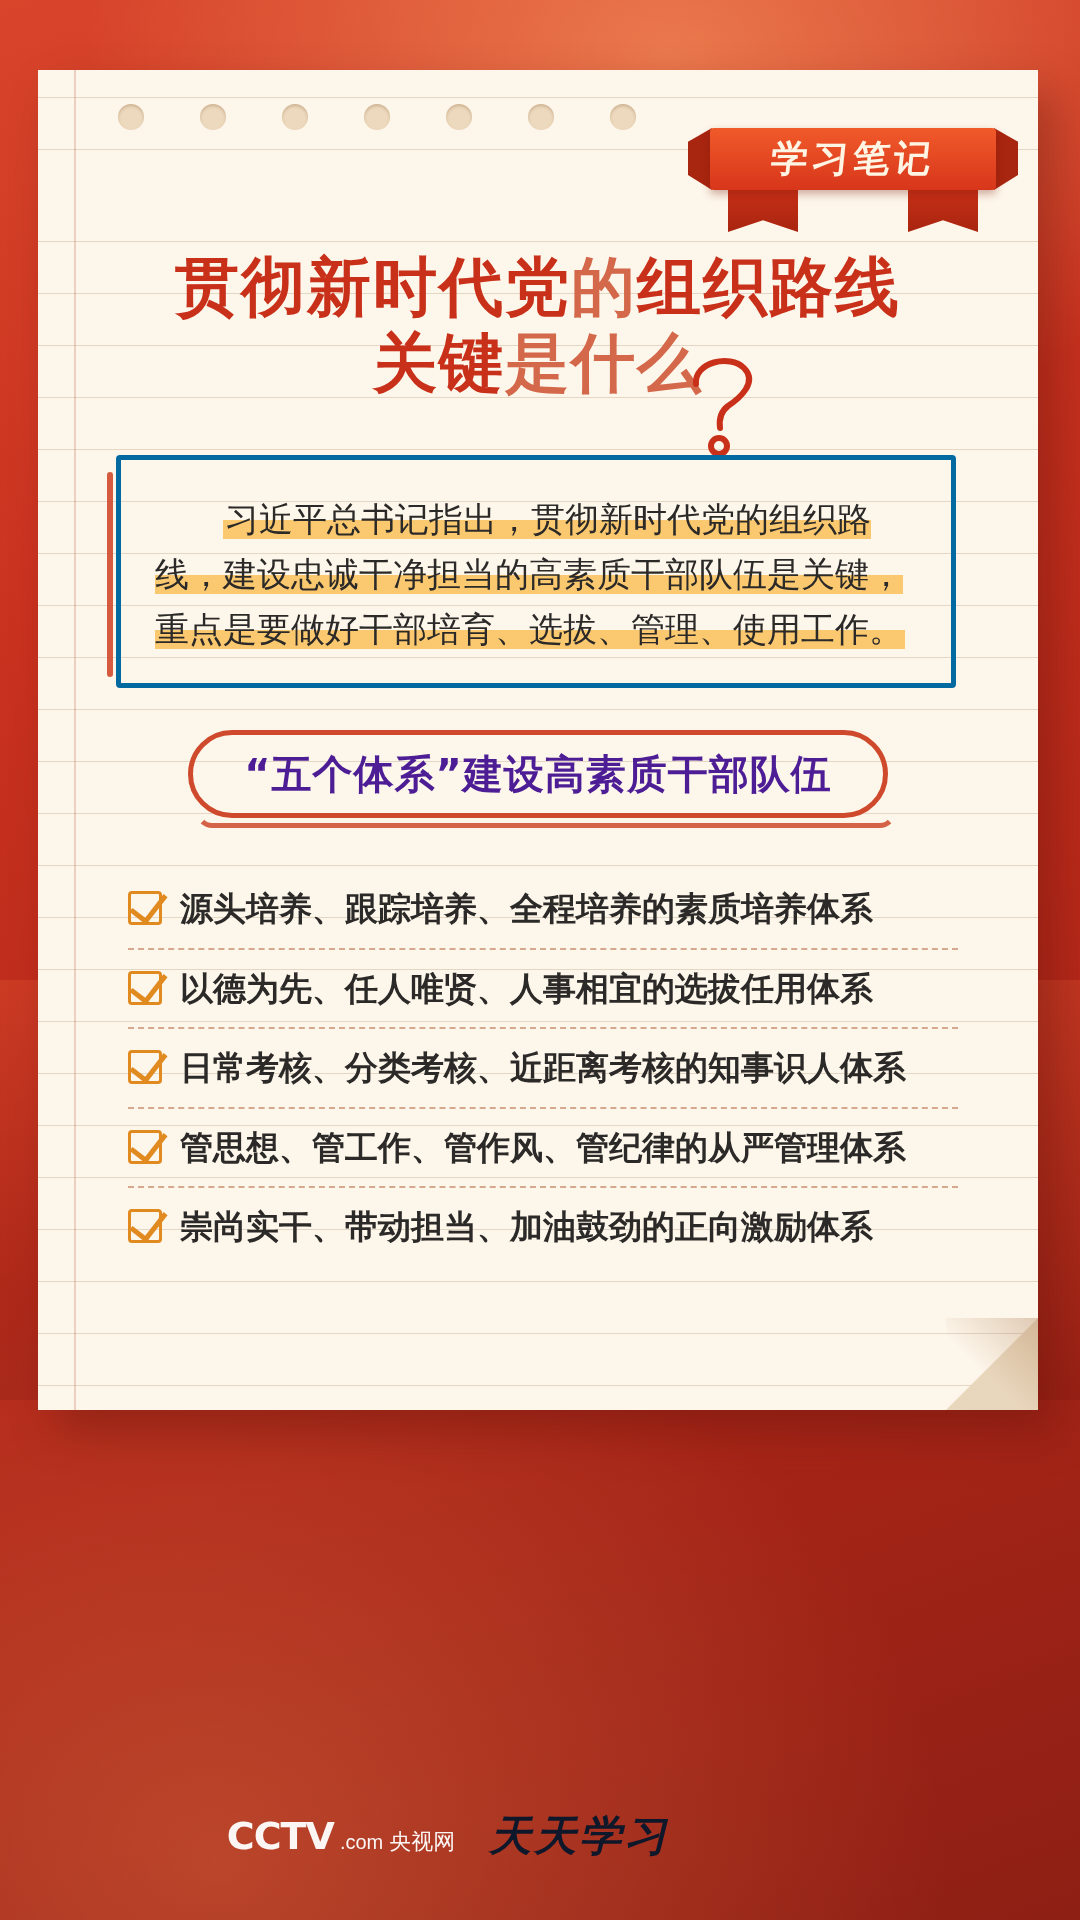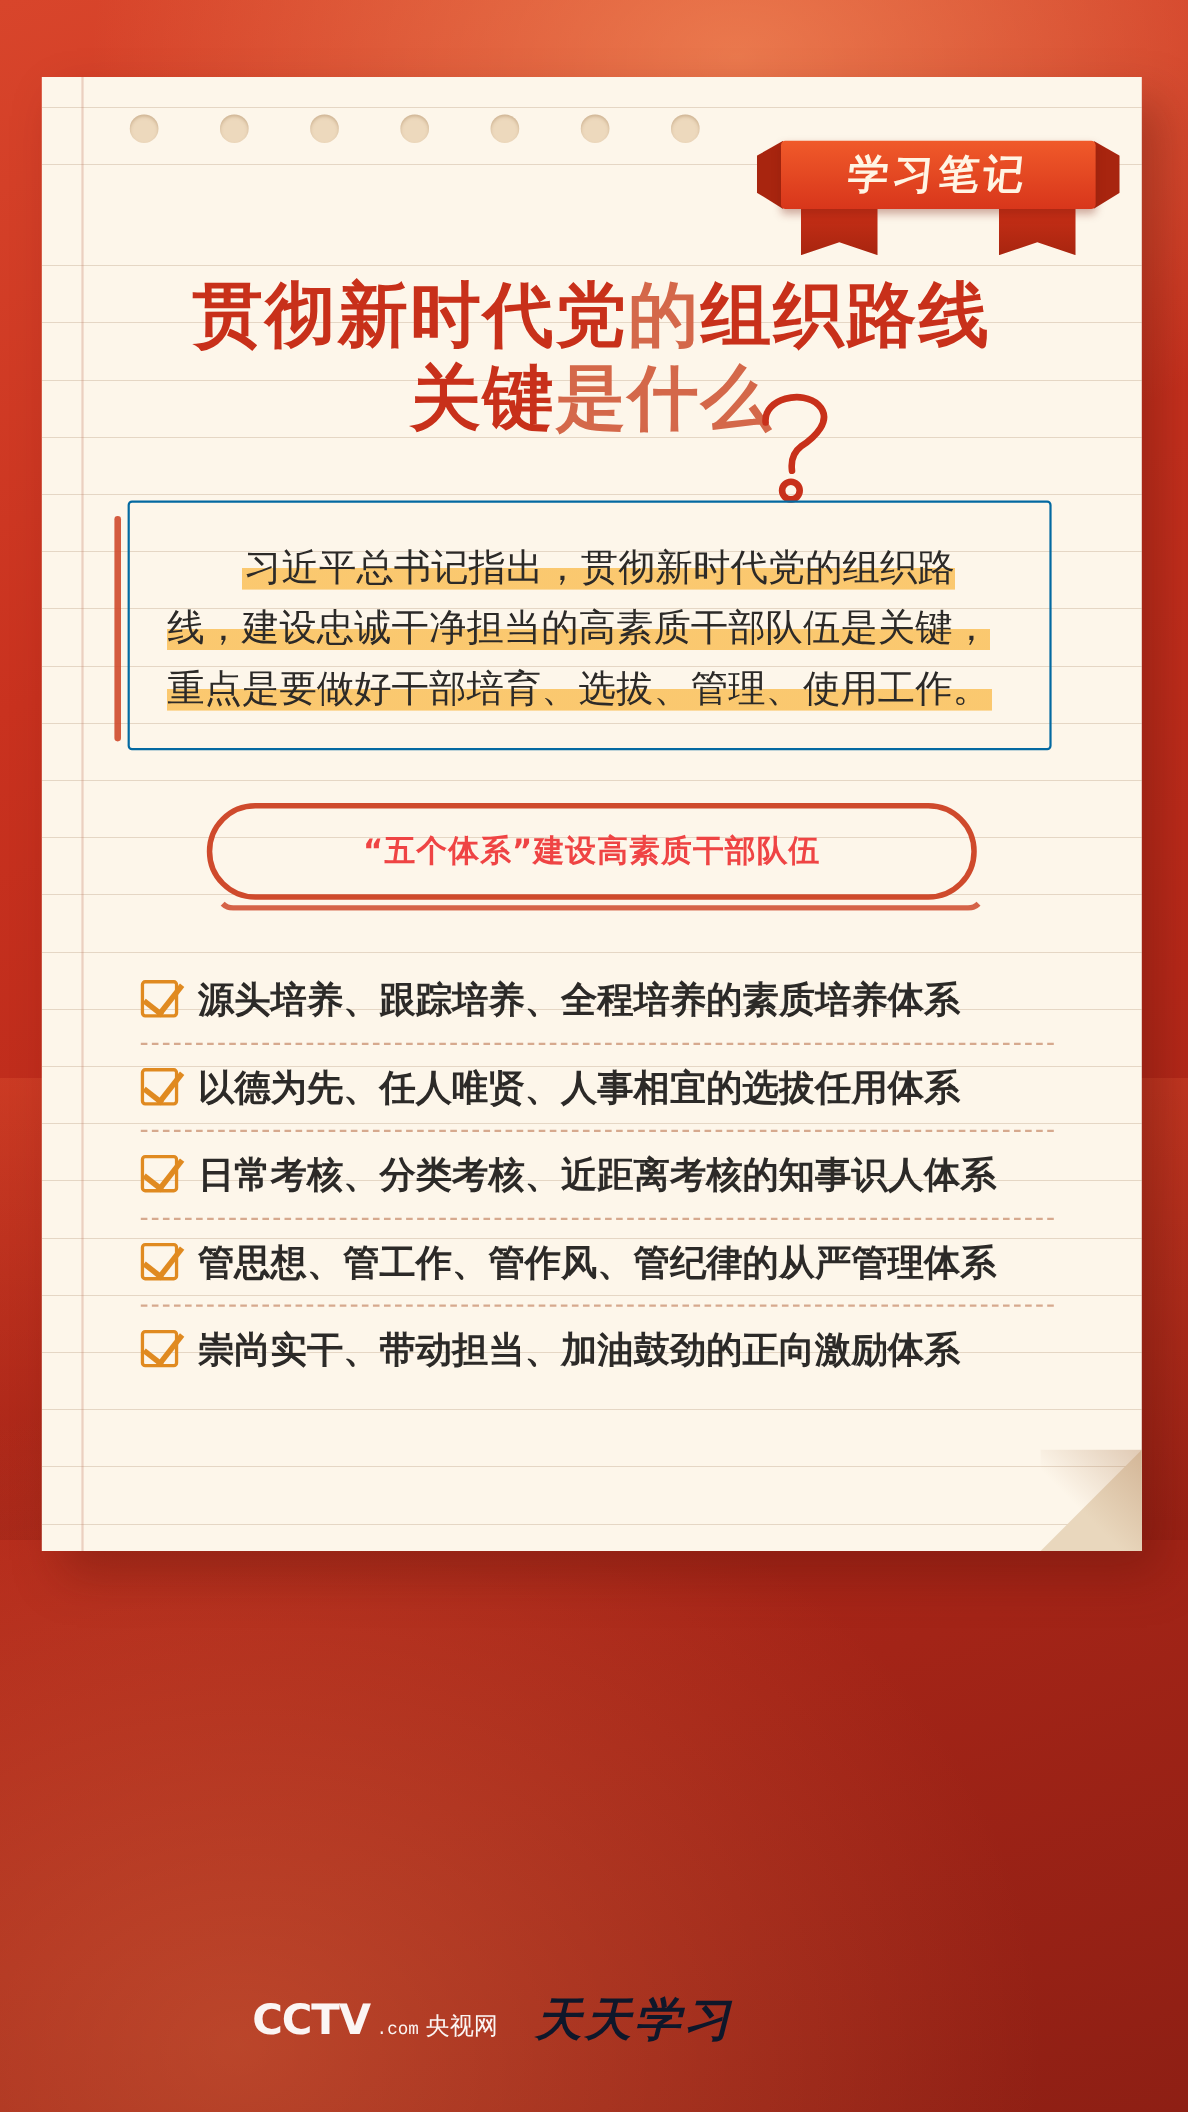--- a/index.html
+++ b/index.html
@@ -117,21 +117,21 @@
   .title-line .dim { color: #d4684a; }
   .qmark {
     position: absolute; left: 640px; top: 100px;
     width: 90px; height: 110px;
   }
 
   
   .quote-box {
     position: absolute; left: 78px; top: 385px;
     width: 840px; min-height: 225px;
-    border: 2px solid #0369a1;
+    border: 5px solid #0369a1;
     border-radius: 4px;
     padding: 32px 34px 26px 34px;
   }
   .quote-box::after{
     content:""; position:absolute; left:-14px; top:12px; width:6px; height:92%;
     background:#cf4a2c; border-radius:3px; opacity:.9;
   }
   .quote-text {
     font-size: 34px;
     line-height: 1.62;
@@ -147,21 +147,21 @@
   
   .pill {
     position: absolute; left: 150px; top: 660px;
     width: 700px; height: 88px;
     border: 5px solid #cf4a2c;
     border-radius: 46px;
     display: flex; align-items: center; justify-content: center;
   }
   .pill-inner {
     font-family: "DejaVu Sans", "Liberation Sans", sans-serif;
-    font-size: 28px; font-weight: bold; color: #ef4444; letter-spacing: 1px;
+    font-size: 40px; font-weight: bold; color: #4c1d95; letter-spacing: 1px;
   }
   .pill-shadow {
     position: absolute; left: 158px; top: 742px; width: 700px; height: 16px;
     border-bottom: 5px solid #cf4a2c; border-radius: 0 0 46px 46px;
     border-left: 5px solid transparent; border-right: 5px solid transparent;
     opacity: .85;
   }
 
   
   .list {
@@ -201,21 +201,21 @@
     display: flex; align-items: center; justify-content: center; gap: 34px;
   }
   .cctv {
     display: flex; align-items: baseline; gap: 6px;
     color: #ffffff; opacity: .95;
   }
   .cctv-main {
     font-family: "DejaVu Sans", "Liberation Sans", sans-serif;
     font-size: 38px; font-weight: bold; letter-spacing: -1px;
   }
-  .cctv-com { font-size: 16px; font-family: Liberation Mono, monospace; }
+  .cctv-com { font-size: 20px; font-family: Liberation Sans, sans-serif; }
   .cctv-cn {
     font-size: 22px; line-height: 1.05; text-align: right;
     font-family: "DejaVu Sans", "Liberation Sans", sans-serif;
   }
   .brand-cn {
     color: #0f172a; font-size: 42px; font-weight: bold; letter-spacing: 3px;
     font-family: "DejaVu Sans", "Liberation Sans", sans-serif;
     font-style: italic;
   }
 </style>

